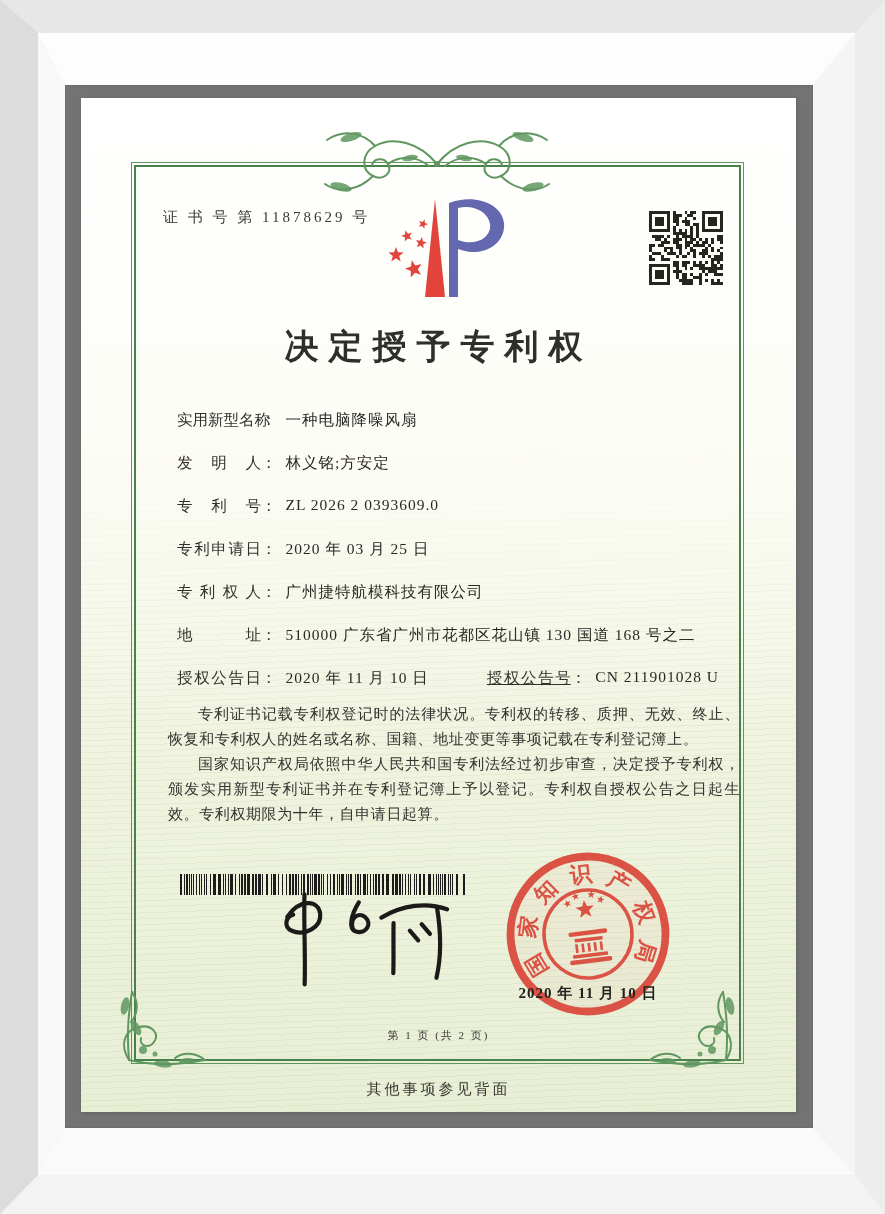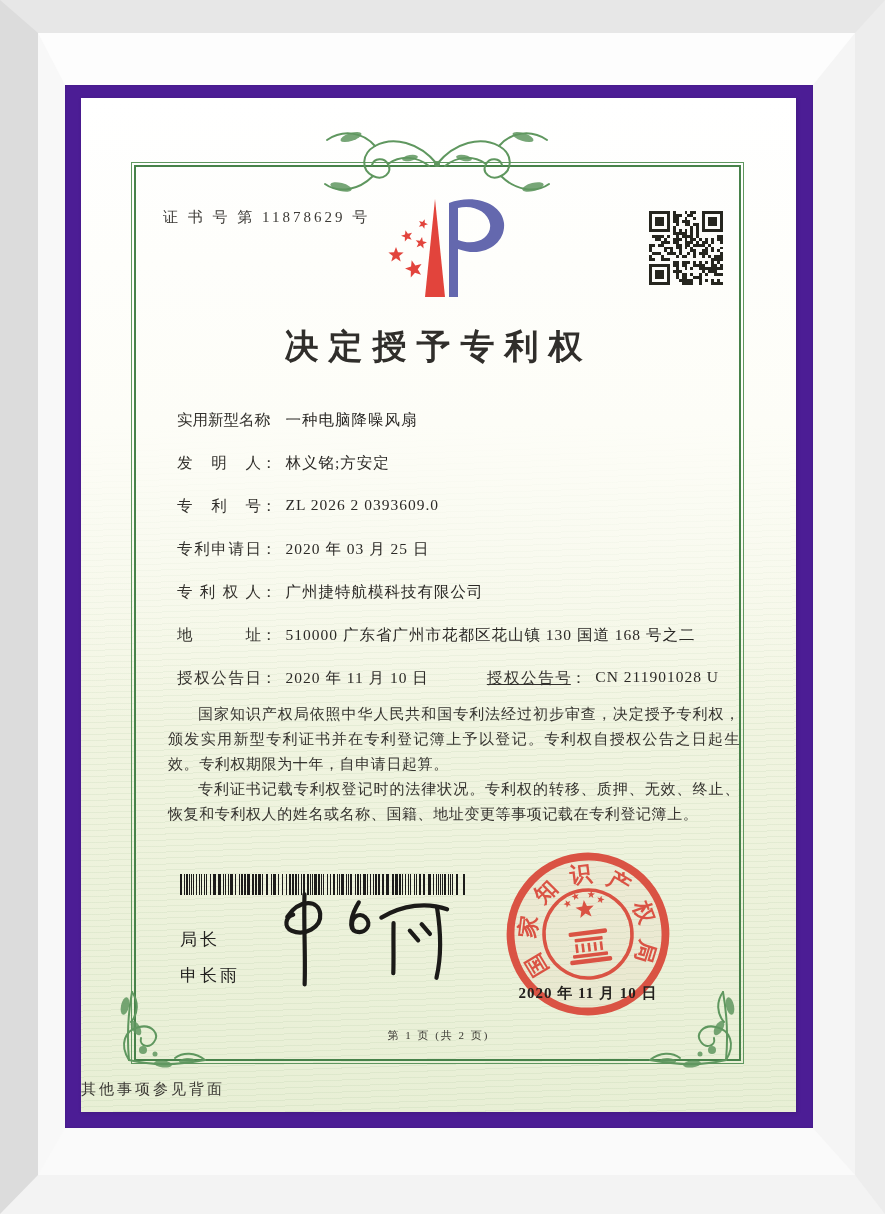--- a/index.html
+++ b/index.html
@@ -9,21 +9,21 @@
   .frame-outer{position:absolute;inset:0;border-style:solid;
     border-width:33px 30px 39px 38px;
     border-color:#e7e7e7 #ededed #f3f3f3 #dcdcdc;}
   .edge-top{position:absolute;left:0;top:0;right:0;height:9px;
     background:linear-gradient(#bfbfbf,rgba(191,191,191,0));}
   .edge-left{position:absolute;left:0;top:0;bottom:0;width:10px;
     background:linear-gradient(90deg,#c9c9c9,rgba(201,201,201,0));}
   .frame-face{position:absolute;left:38px;top:33px;right:30px;bottom:39px;border-style:solid;
     border-width:52px 42px 47px 27px;
     border-color:#fdfdfd #f5f5f5 #fafafa #f8f8f8;}
-  .mat{position:absolute;left:65px;top:85px;right:72px;bottom:86px;background:#4c1d95;
+  .mat{position:absolute;left:65px;top:85px;right:72px;bottom:86px;background:#737373;
     box-shadow:inset 0 0 2px rgba(0,0,0,.18);}
   
   .paper{position:absolute;left:16px;top:13px;width:715px;height:1014px;
     background:
       linear-gradient(180deg,#ffffff 0%,#fdfdf7 32%,rgba(255,255,255,0) 62%),
       repeating-linear-gradient(178deg,rgba(125,165,115,.10) 0 1px,rgba(125,165,115,0) 1px 6px),
       linear-gradient(180deg,#fbfbf3 0%,#f2f5e2 55%,#e8efd5 100%);
     box-shadow:1px 1px 4px rgba(0,0,0,.15);color:var(--ink,#2e2b28);}
   
   .gborder{position:absolute;left:50px;top:64px;width:611px;height:900px;
@@ -46,21 +46,21 @@
   .paras p{margin:0;text-indent:2em;}
   .barcode{position:absolute;left:99px;top:776px;width:285px;height:21px;}
   .signer{position:absolute;left:99px;top:830px;font-size:17px;letter-spacing:3px;color:#232220;}
   .signer div{margin-bottom:13px;}
   .sig{position:absolute;left:195px;top:786px;transform:rotate(-2deg);}
   .seal{position:absolute;left:419px;top:748px;width:176px;height:176px;transform:rotate(-7deg);opacity:.92;}
   .sealdate{position:absolute;left:419px;top:886px;width:176px;text-align:center;
     font-size:15px;letter-spacing:1px;color:#23211e;font-weight:bold;}
   .pageno{position:absolute;left:0;top:930px;width:715px;text-align:center;font-size:11px;
     letter-spacing:2px;color:#3a3833;}
-  .backnote{position:absolute;left:0;top:982px;width:715px;font-size:15px;
+  .backnote{position:absolute;left:0;top:982px;width:715px;text-align:center;font-size:15px;
     letter-spacing:3px;color:#3a3833;}
   .qr{position:absolute;left:568px;top:113px;}
   .logo{position:absolute;left:295px;top:93px;}
 </style>
 </head>
 <body>
 
 <div class="photo">
   <div class="edge-top"></div>
   <div class="edge-left"></div>
@@ -497,22 +497,22 @@
           <span class="flabel">授权公告日</span>
             <span class="fcolon">：</span>
           <span class="fvalue">2020 年 11 月 10 日</span>
           <span class="flabel pair2">授权公告号</span>
             <span class="fcolon">：</span>
           <span class="fvalue">CN 211901028 U</span>
         </div>
       </div>
 
       <div class="paras">
+        <p>专利证书记载专利权登记时的法律状况。专利权的转移、质押、无效、终止、恢复和专利权人的姓名或名称、国籍、地址变更等事项记载在专利登记簿上。</p>
         <p>国家知识产权局依照中华人民共和国专利法经过初步审查，决定授予专利权，颁发实用新型专利证书并在专利登记簿上予以登记。专利权自授权公告之日起生效。专利权期限为十年，自申请日起算。</p>
-        <p>专利证书记载专利权登记时的法律状况。专利权的转移、质押、无效、终止、恢复和专利权人的姓名或名称、国籍、地址变更等事项记载在专利登记簿上。</p>
       </div>
 
       <svg class="barcode" width="285" height="21" viewBox="0 0 285 21">
         <g id="barcode-bars" fill="#1c1c1a">
             <rect x="0" y="0" width="2" height="21"></rect>
             <rect x="4" y="0" width="1" height="21"></rect>
             <rect x="6" y="0" width="2" height="21"></rect>
             <rect x="9" y="0" width="1" height="21"></rect>
             <rect x="11" y="0" width="1" height="21"></rect>
             <rect x="13" y="0" width="1" height="21"></rect>
@@ -595,24 +595,20 @@
             <rect x="262" y="0" width="1" height="21"></rect>
             <rect x="264" y="0" width="2" height="21"></rect>
             <rect x="268" y="0" width="1" height="21"></rect>
             <rect x="270" y="0" width="1" height="21"></rect>
             <rect x="272" y="0" width="1" height="21"></rect>
             <rect x="276" y="0" width="2" height="21"></rect>
             <rect x="283" y="0" width="2" height="21"></rect>
           </g>
       </svg>
 
-      <div class="signer">
-        <div>局长</div>
-        <div>申长雨</div>
-      </div>
 
       <svg class="sig" width="190" height="105" viewBox="0 0 190 105" fill="none" stroke="#1b1a18" stroke-width="4.2" stroke-linecap="round" stroke-linejoin="round">
         <path d="M30,8 C28,40 29,70 27,98"></path>
         <path d="M12,30 C25,12 44,14 45,28 C46,42 28,50 16,44 C8,40 10,30 18,28"></path>
         <path d="M84,18 C76,30 72,44 80,47 C90,50 97,40 90,33 C84,27 74,33 77,44"></path>
         <path d="M106,34 C128,22 152,20 172,28"></path>
         <path d="M118,40 C117,60 117,76 116,90"></path>
         <path d="M162,26 C165,50 165,74 159,96"></path>
         <path d="M134,48 l8,10"></path>
         <path d="M146,42 l8,10"></path>

